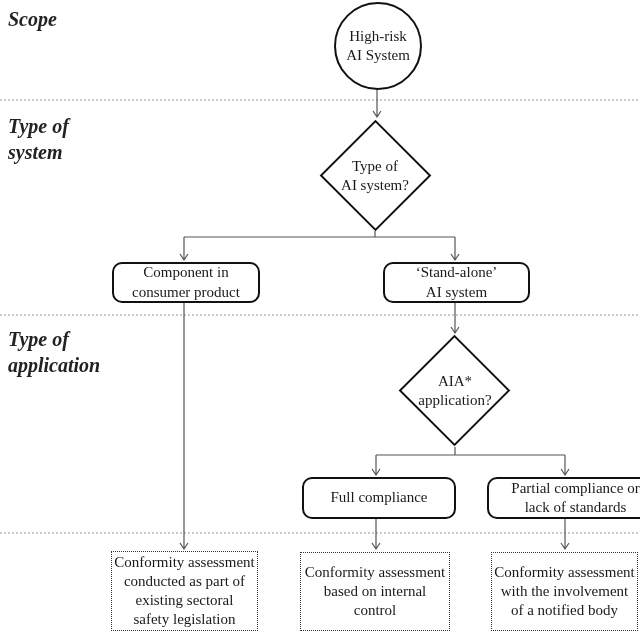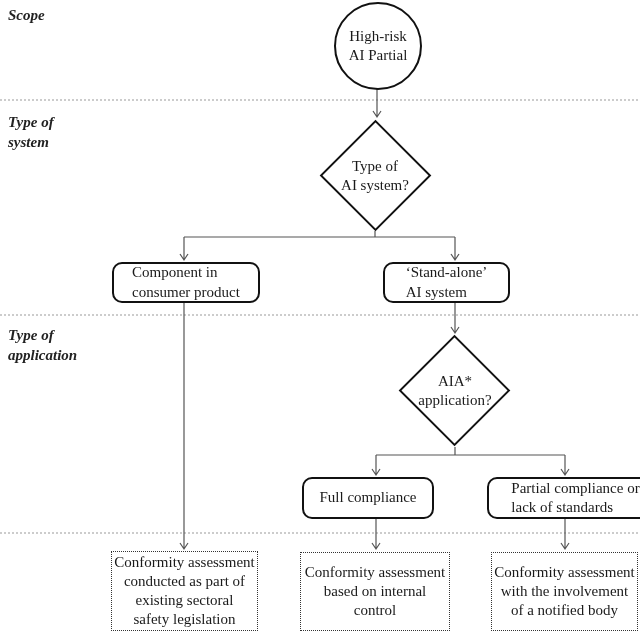--- a/index.html
+++ b/index.html
@@ -2,41 +2,41 @@
 <html><head>
 <meta charset="utf-8">
 <style>
   html,body{margin:0;padding:0;background:#ffffff;}
   .canvas{
     position:relative;width:640px;height:633px;background:#ffffff;overflow:hidden;
     font-family:"Liberation Serif","DejaVu Serif",serif;color:#1a1a1a;
   }
   .layer{position:absolute;left:0;top:0;width:640px;height:633px;}
   .sec-label{
-    position:absolute;left:8px;font-size:15px;font-weight:bold;font-style:italic;
+    position:absolute;left:8px;font-size:20px;font-weight:bold;font-style:italic;
     line-height:1.3;white-space:pre-line;color:#222;
   }
   .node-text{
     position:absolute;display:flex;align-items:center;justify-content:center;
     text-align:center;font-size:15px;line-height:1.27;white-space:pre-line;
   }
   .circle{
     position:absolute;left:334px;top:2px;width:88px;height:88px;box-sizing:border-box;
     border:2px solid #111;border-radius:50%;background:#fff;
     display:flex;align-items:center;justify-content:center;text-align:center;
     font-size:15px;line-height:1.27;white-space:pre-line;
   }
   .diamond{
     position:absolute;width:79px;height:79px;box-sizing:border-box;
     border:2px solid #111;background:#fff;transform:rotate(45deg);
   }
   .rbox{
     position:absolute;box-sizing:border-box;border:2px solid #111;border-radius:10px;
     background:#fff;display:flex;align-items:center;justify-content:center;
-    text-align:left;font-size:15px;line-height:1.27;white-space:pre-line;
+    text-align:center;font-size:15px;line-height:1.27;white-space:pre-line;
   }
   .dbox{
     position:absolute;box-sizing:border-box;border:1px dotted #333;background:#fff;
     display:flex;align-items:center;justify-content:center;
     text-align:center;font-size:15px;line-height:1.27;white-space:pre-line;
   }
 </style>
 </head>
 <body>
 
@@ -64,37 +64,37 @@
   </svg>
 
   <div class="sec-label" style="top:6px">Scope</div>
   <div class="sec-label" style="top:113px">Type of
 system</div>
   <div class="sec-label" style="top:326px">Type of
 application</div>
 
   <div class="circle">
     <span>High-risk
-AI Partial</span>
+AI System</span>
   </div>
 
   <div class="diamond" style="left:336px;top:136px"></div>
   <div class="node-text" style="left:315px;top:146px;width:120px;height:60px">Type of
 AI system?</div>
 
   <div class="rbox" style="left:112px;top:262px;width:148px;height:41px">Component in
 consumer product</div>
-  <div class="rbox" style="left:383px;top:262px;width:127px;height:41px">‘Stand-alone’
+  <div class="rbox" style="left:383px;top:262px;width:147px;height:41px">‘Stand-alone’
 AI system</div>
 
   <div class="diamond" style="left:415px;top:351px"></div>
   <div class="node-text" style="left:395px;top:361px;width:120px;height:60px">AIA*
 application?</div>
 
-  <div class="rbox" style="left:302px;top:477px;width:132px;height:42px">Full compliance</div>
+  <div class="rbox" style="left:302px;top:477px;width:154px;height:42px">Full compliance</div>
   <div class="rbox" style="left:487px;top:477px;width:177px;height:42px">Partial compliance or
 lack of standards</div>
 
   <div class="dbox" style="left:111px;top:551px;width:147px;height:80px">Conformity assessment
 conducted as part of
 existing sectoral
 safety legislation</div>
   <div class="dbox" style="left:300px;top:552px;width:150px;height:79px">Conformity assessment
 based on internal
 control</div>

